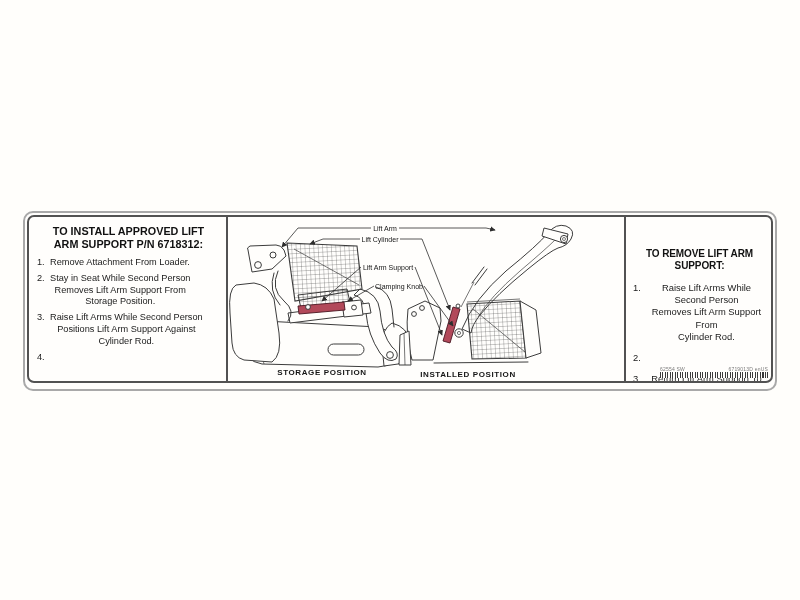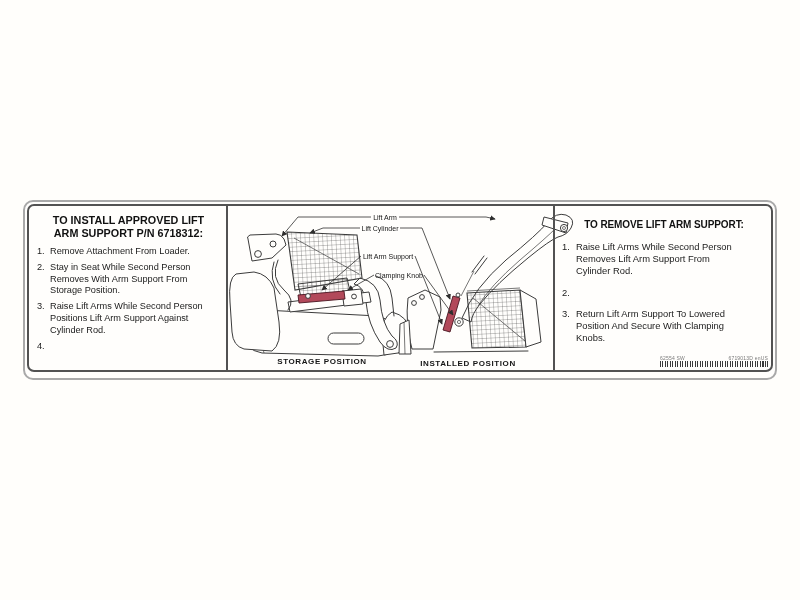--- a/index.html
+++ b/index.html
@@ -1,32 +1,32 @@
 <!DOCTYPE html>
 <html><head>
 <meta charset="utf-8">
 <title>Lift Arm Support Decal</title>
 <style>
   html,body{margin:0;padding:0;}
   body{width:800px;height:600px;background:#fffefb;font-family:"Liberation Sans",sans-serif;position:relative;overflow:hidden;}
   .page{position:absolute;inset:0;background:#fffefb;}
-  .decal{position:absolute;left:23px;top:200px;width:754px;height:180px;box-sizing:border-box;
+  .decal{position:absolute;left:23px;top:211px;width:754px;height:180px;box-sizing:border-box;
          border:2px solid #a9a9a9;border-radius:10px;padding:2px 2px 6px 2px;background:#fffefc;}
   .decal-inner{height:100%;box-sizing:border-box;border:2px solid #525252;border-radius:7px;
                display:flex;overflow:hidden;background:#fffefc;}
   .panel{box-sizing:border-box;color:#1b1b1b;}
   .panel-install{width:199px;border-right:2px solid #525252;padding:6px 6px 3px 8px;}
-  .panel-diagram{width:325px;position:relative;}
+  .panel-diagram{width:396px;position:relative;}
   .panel-remove{flex:1;border-left:2px solid #525252;padding:7px 5px 3px 7px;position:relative;}
   h2.panel-title{font-weight:bold;text-align:center;color:#111;margin:2px 0 6px;}
   .panel-install h2.panel-title{font-size:10.8px;line-height:13px;}
-  .panel-remove h2.panel-title{font-size:10px;line-height:12px;letter-spacing:-0.1px;margin-top:6px;margin-bottom:10px;}
+  .panel-remove h2.panel-title{font-size:10px;line-height:12px;letter-spacing:-0.1px;margin-top:24px;margin-bottom:10px;}
   ol.steps{list-style:none;margin:0;padding:0;}
   ol.steps li{display:flex;font-size:9.2px;line-height:11.8px;margin-bottom:4px;}
-  .step-text{white-space:pre-line;}
+  .step-text{white-space:pre-line;text-align:center;}
   .step-num{flex:none;width:13px;}
   .panel-remove ol.steps li{font-size:9.4px;line-height:12.2px;margin-bottom:9px;}
   .panel-remove .step-num{width:14px;}
   .codes{position:absolute;right:3px;bottom:9px;width:108px;display:flex;justify-content:space-between;
          font-size:5px;line-height:6px;color:#7a7a7a;letter-spacing:0.2px;}
   .barcode{position:absolute;right:3px;bottom:3px;width:108px;height:6px;
            background:repeating-linear-gradient(90deg,#3a3a3a 0px,#3a3a3a 1px,#fffefc 1px,#fffefc 2.5px);}
   svg{display:block;}
   .ln{fill:none;stroke:#3c3c3c;stroke-width:1;stroke-linejoin:round;stroke-linecap:round;}
   .thin{fill:none;stroke:#3c3c3c;stroke-width:0.7;stroke-linejoin:round;}
@@ -48,21 +48,21 @@
           <span>ARM SUPPORT P/N 6718312:</span>
         </h2>
         <ol class="steps" id="install-steps">
             <li>
               <span class="step-num">1.</span>
               <span class="step-text">Remove Attachment From Loader.</span>
             </li>
             <li>
               <span class="step-num">2.</span>
               <span class="step-text">Stay in Seat While Second Person
-Removes With Arm Support From
+Removes Lift Arm Support From
 Storage Position.</span>
             </li>
             <li>
               <span class="step-num">3.</span>
               <span class="step-text">Raise Lift Arms While Second Person
 Positions Lift Arm Support Against
 Cylinder Rod.</span>
             </li>
             <li>
               <span class="step-num">4.</span>

